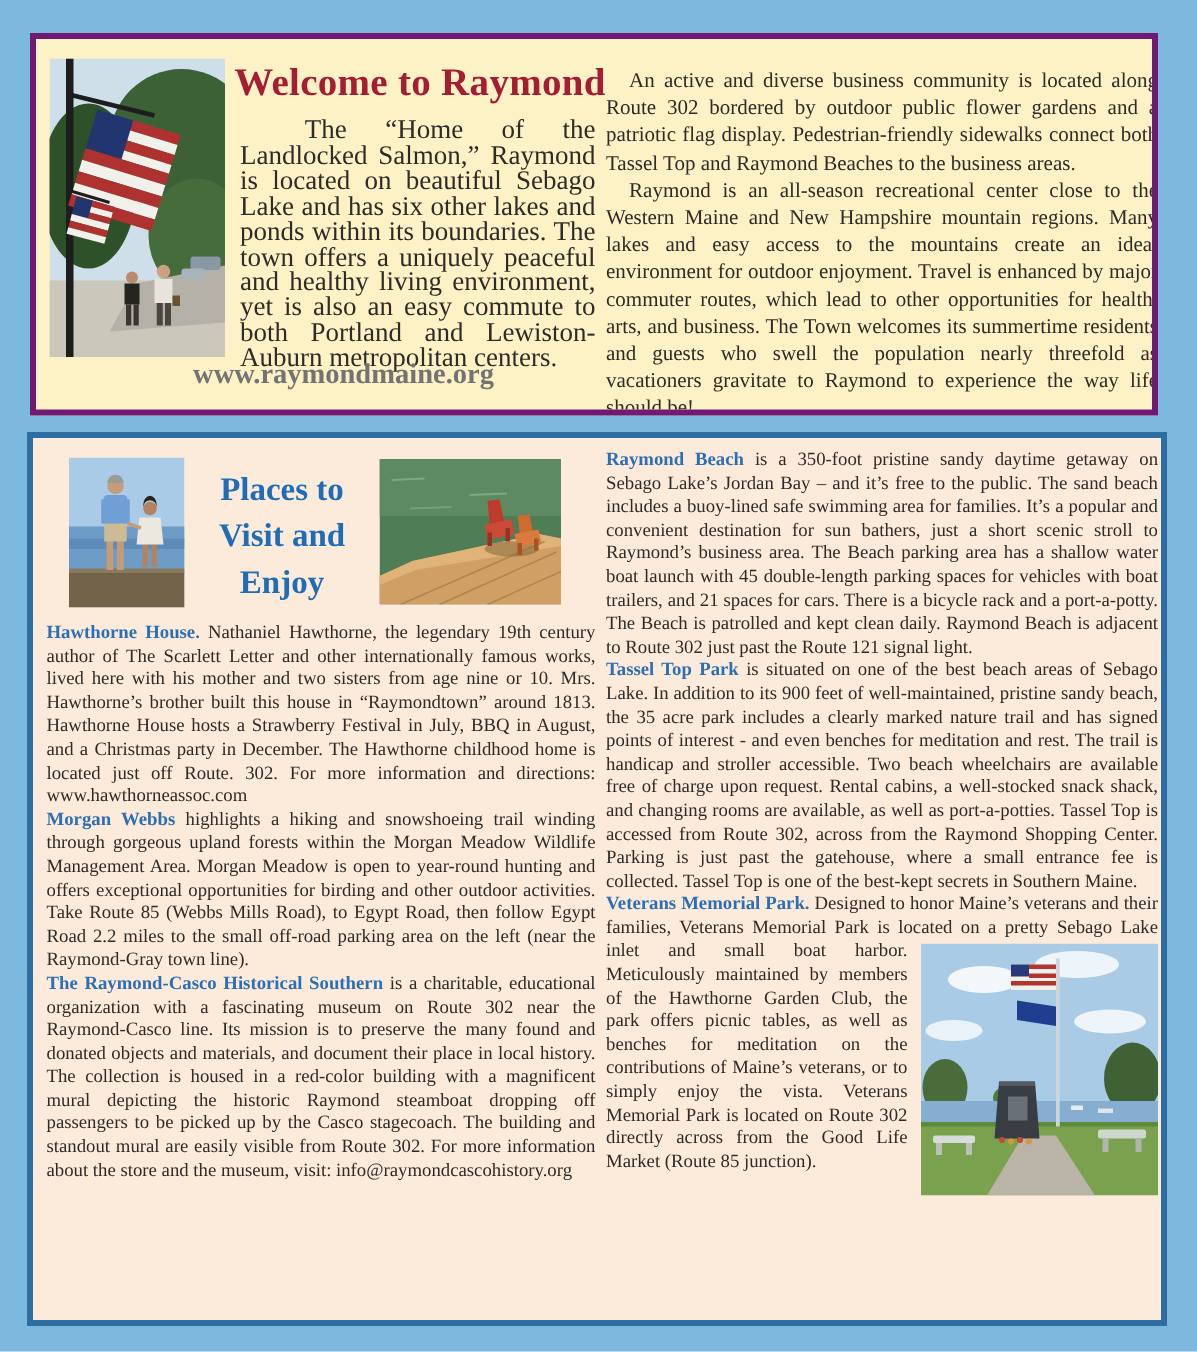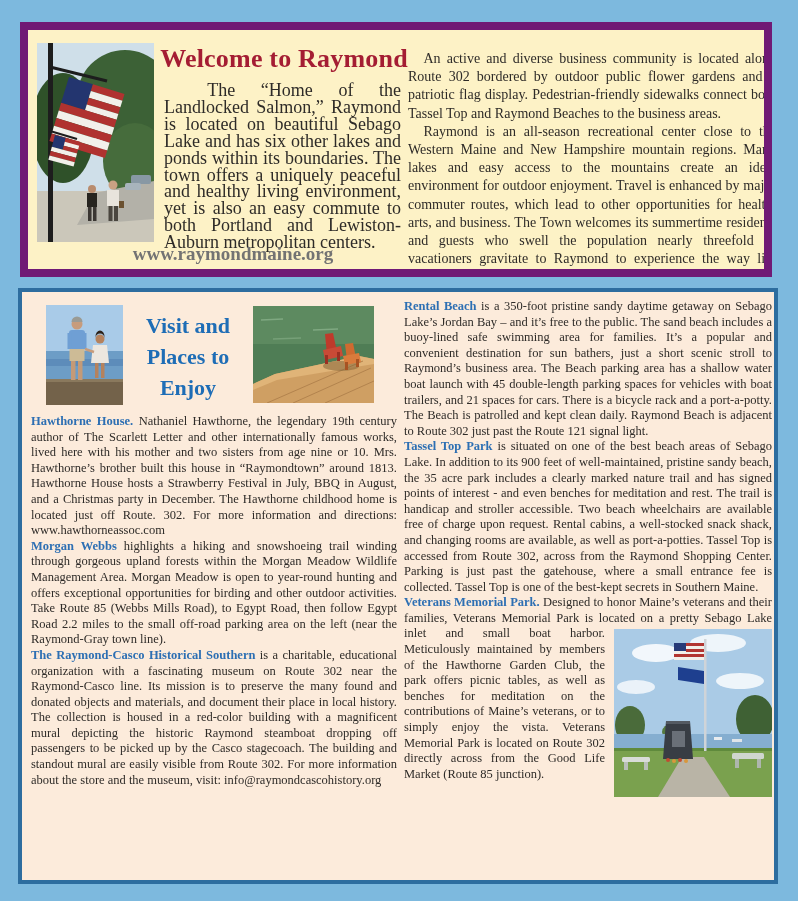--- a/index.html
+++ b/index.html
@@ -1,20 +1,20 @@
 <!DOCTYPE html>
 <html><head>
 <meta charset="utf-8">
 <style>
   * { margin:0; padding:0; box-sizing:border-box; }
   html,body { width:798px; height:901px; }
   body { font-family:"Liberation Serif", serif; color:#2e2b28; }
   .page { position:relative; width:798px; height:901px; background:#7db9de; overflow:hidden; }
   .panel { position:absolute; overflow:hidden; }
-  .welcome-panel { left:20px; top:22px; width:752px; height:255px; background:#fdf2c6; border:8px solid #701a75; }
+  .welcome-panel { left:20px; top:22px; width:752px; height:255px; background:#fdf2c6; border:4px solid #701a75; }
   .places-panel { left:18px; top:288px; width:760px; height:596px; background:#fcebdb; border:4px solid #2d6d9f; }
 
   .photo { position:absolute; display:block; }
   .photo svg { display:block; width:100%; height:100%; }
 
   
   .w-photo { left:9px; top:13px; width:117px; height:199px; }
   .w-title { position:absolute; left:130px; top:14px; width:252px; text-align:center;
              font-size:26px; font-weight:bold; color:#a41d33; letter-spacing:0.2px; }
   .w-intro { position:absolute; left:136px; top:52px; width:237px;
@@ -123,22 +123,22 @@
         <rect x="49" y="57" width="3.5" height="16" fill="#b5825d"></rect>
         <rect x="55" y="57" width="3.5" height="16" fill="#b5825d"></rect>
         <polygon points="47,40 61,40 63,58 45,58" fill="#ece7df"></polygon>
         <circle cx="54" cy="34" r="4.5" fill="#b5825d"></circle>
         <path d="M49.5 33 a4.5 4.5 0 0 1 9 0 l0 -1.5 a4.5 6 0 0 0 -9 0z" fill="#2c2119"></path>
         <line x1="39" y1="44" x2="48" y2="47" stroke="#c79c7c" stroke-width="2.5"></line>
       </svg>
     </span>
 
     <h2 class="p-title">
+      <span>Places to</span>
       <span>Visit and</span>
-      <span>Places to</span>
       <span>Enjoy</span>
     </h2>
 
     <span class="photo p-photo-right">
       <svg viewBox="0 0 121 97">
         <rect width="121" height="97" fill="#4f7d55"></rect>
         <rect width="121" height="38" fill="#5d8a60"></rect>
         <line x1="8" y1="14" x2="30" y2="13" stroke="#7fa881" stroke-width="1.5"></line>
         <line x1="60" y1="24" x2="85" y2="23" stroke="#7fa881" stroke-width="1.5"></line>
         <line x1="20" y1="33" x2="48" y2="32" stroke="#76a078" stroke-width="1.5"></line>
@@ -169,21 +169,21 @@
         <span>highlights a hiking and snowshoeing trail winding through gorgeous upland forests within the Morgan Meadow Wildlife Management Area. Morgan Meadow is open to year-round hunting and offers exceptional opportunities for birding and other outdoor activities. Take Route 85 (Webbs Mills Road), to Egypt Road, then follow Egypt Road 2.2 miles to the small off-road parking area on the left (near the Raymond-Gray town line).</span>
       </p>
       <p class="entry">
         <span class="eh">The Raymond-Casco Historical Southern</span>
         <span>is a charitable, educational organization with a fascinating museum on Route 302 near the Raymond-Casco line. Its mission is to preserve the many found and donated objects and materials, and document their place in local history. The collection is housed in a red-color building with a magnificent mural depicting the historic Raymond steamboat dropping off passengers to be picked up by the Casco stagecoach.  The building and standout mural are easily visible from Route 302.  For more information about the store and the museum, visit: info@raymondcascohistory.org</span>
       </p>
     </div>
 
     <div class="p-col-right">
       <p class="entry">
-        <span class="eh">Rental Beach</span>
+        <span class="eh">Raymond Beach</span>
         <span>is a 350-foot pristine sandy daytime getaway on Sebago Lake’s Jordan Bay – and it’s free to the public. The sand beach includes a buoy-lined safe swimming area for families. It’s a popular and convenient destination for sun bathers, just a short scenic stroll to Raymond’s business area. The Beach parking area has a shallow water boat launch with 45 double-length parking spaces for vehicles with boat trailers, and 21 spaces for cars. There is a bicycle rack and a port-a-potty.  The Beach is patrolled and kept clean daily.  Raymond Beach is adjacent to Route 302 just past the Route 121 signal light.</span>
       </p>
       <p class="entry">
         <span class="eh">Tassel Top Park</span>
         <span>is situated on one of the best beach areas of Sebago Lake. In addition to its 900 feet of well-maintained, pristine sandy beach, the 35 acre park includes a clearly marked nature trail and has signed points of interest - and even benches for meditation and rest. The trail is handicap and stroller accessible. Two beach wheelchairs are available free of charge upon request. Rental cabins, a well-stocked snack shack, and changing rooms are available, as well as port-a-potties. Tassel Top is accessed from Route 302, across from the Raymond Shopping Center. Parking is just past the gatehouse, where a small entrance fee is collected. Tassel Top is one of the best-kept secrets in Southern Maine.</span>
       </p>
       <p class="entry">
         <span class="eh">Veterans Memorial Park.</span>
         <span>Designed to honor Maine’s veterans and their families, Veterans Memorial Park is located on a pretty</span>
         <span class="vet-photo">

